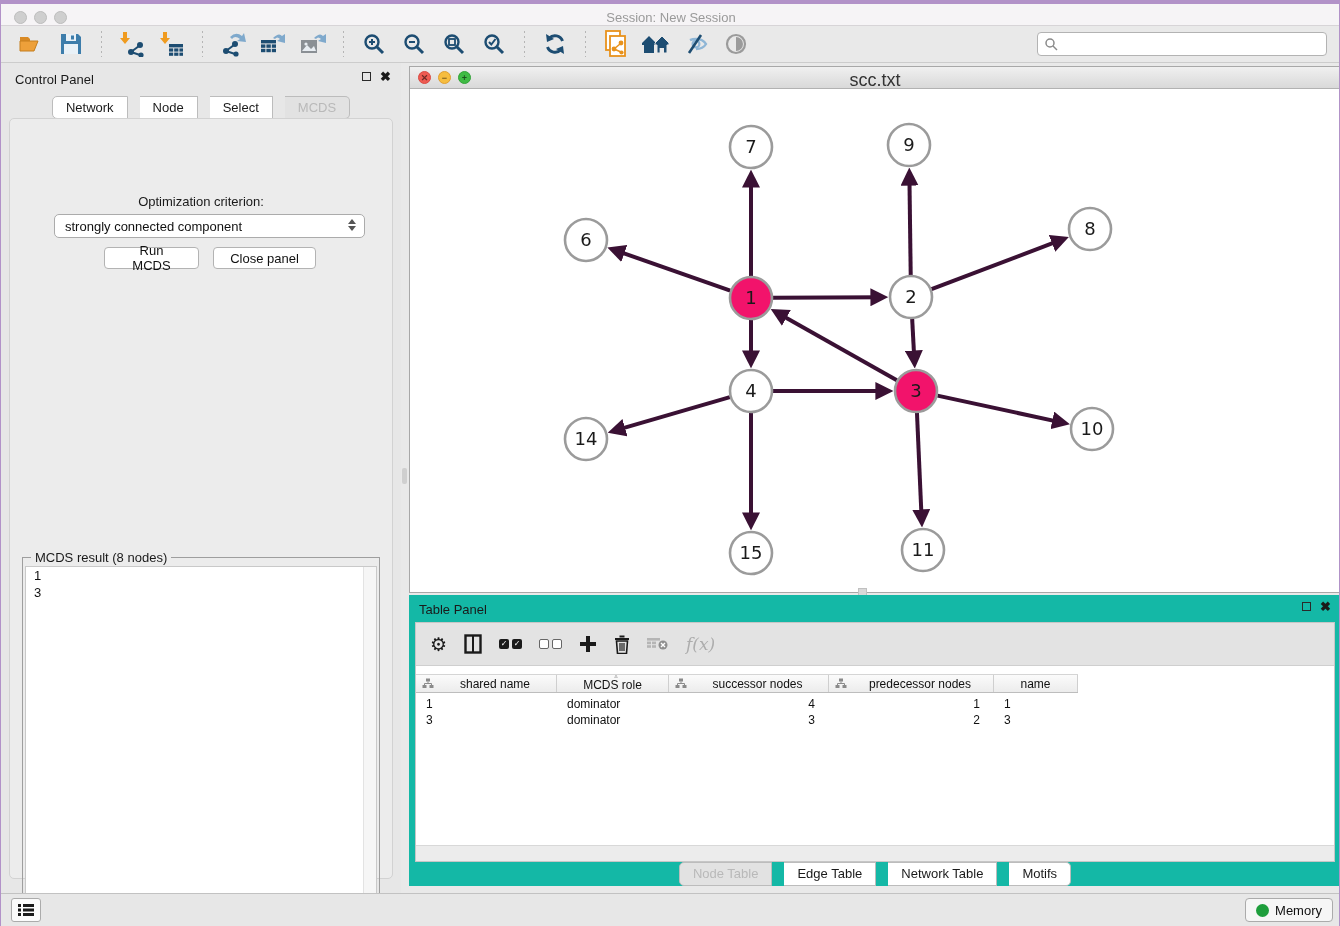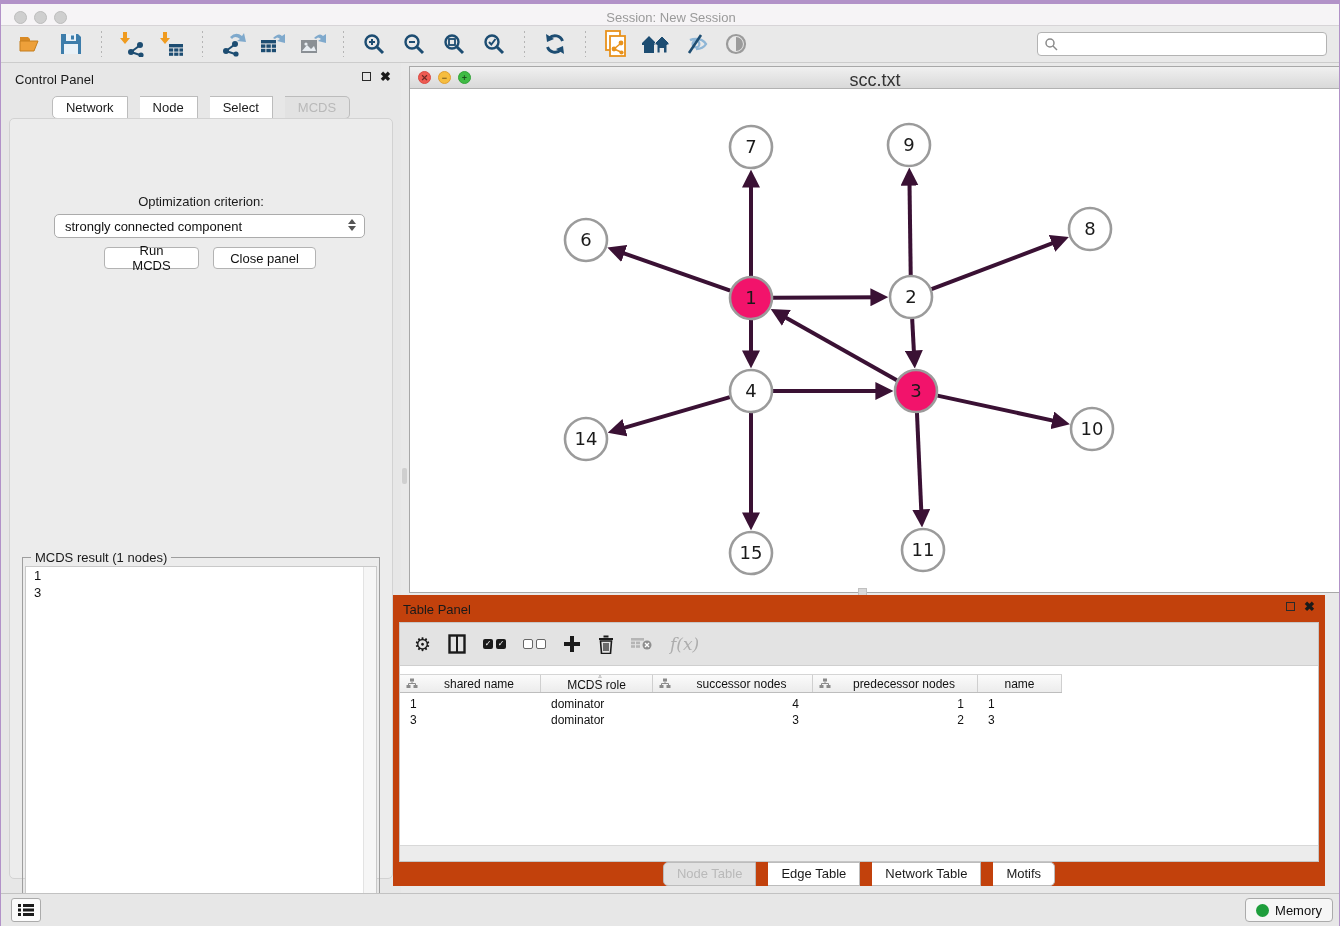--- a/index.html
+++ b/index.html
@@ -82,21 +82,21 @@
                   background:linear-gradient(#f0f0f0,#d9d9d9); border-bottom:1px solid #b2b2b2; }
   .ntl { position:absolute; top:4px; width:13px; height:13px; border-radius:50%; font-size:9px;
          font-weight:bold; text-align:center; line-height:13px; color:rgba(0,0,0,.55); }
   #ntl-close { left:8px;  background:#ee5b52; border:1px solid #d94a42; }
   #ntl-min   { left:28px; background:#f6bd3f; border:1px solid #df9f32; }
   #ntl-max   { left:48px; background:#3fbb44; border:1px solid #33a238; }
   #net-title { position:absolute; left:0; right:0; top:3px; text-align:center; font-size:18px; color:#333; }
   #graph-canvas { position:absolute; left:0; top:22px; width:930px; height:503px; background:#ffffff; }
 
   
-  #table-panel { position:absolute; left:392px; top:595px; width:932px; height:291px; background:#c2410c; }
+  #table-panel { position:absolute; left:408px; top:595px; width:932px; height:291px; background:#14b8a6; }
   #tp-title { position:absolute; left:10px; top:7px; font-size:13px; color:#1a1a1a; }
   #tp-body { position:absolute; left:6px; top:27px; right:6px; bottom:24px;
              background:#ffffff; border:1px solid #c6c6c6; }
   #tp-toolbar { position:absolute; left:0; top:0; width:100%; height:43px; background:#e3e3e3;
                 border-bottom:1px solid #cfcfcf; display:flex; align-items:center; padding-left:14px; }
   .tp-icon { margin-right:17px; display:flex; align-items:center; justify-content:center; height:24px; }
   .gear-glyph { font-size:19px; color:#1a1a1a; font-family:"DejaVu Sans",sans-serif; }
   .chk-pair { display:flex; gap:3px; }
   .chk { width:10px; height:10px; border-radius:2px; background:#1a1a1a; color:#fff; font-size:8px;
          line-height:10px; text-align:center; }
@@ -318,21 +318,21 @@
         <span>strongly connected component</span>
         <span id="opt-chevrons">
             <i class="up"></i>
             <i class="down"></i>
           </span>
       </div>
       <div id="opt-label">Optimization criterion:</div>
       <button class="cp-btn" id="btn-run">Run MCDS</button>
       <button class="cp-btn" id="btn-close">Close panel</button>
       <div id="result-group">
-        <span id="result-title">MCDS result (1 nodes)</span>
+        <span id="result-title">MCDS result (8 nodes)</span>
         <div id="result-list">
           <div id="result-items">
               <div class="result-item">1</div>
               <div class="result-item">3</div>
             </div>
           <div id="result-scroll"></div>
         </div>
       </div>
     </div>
   </div>

